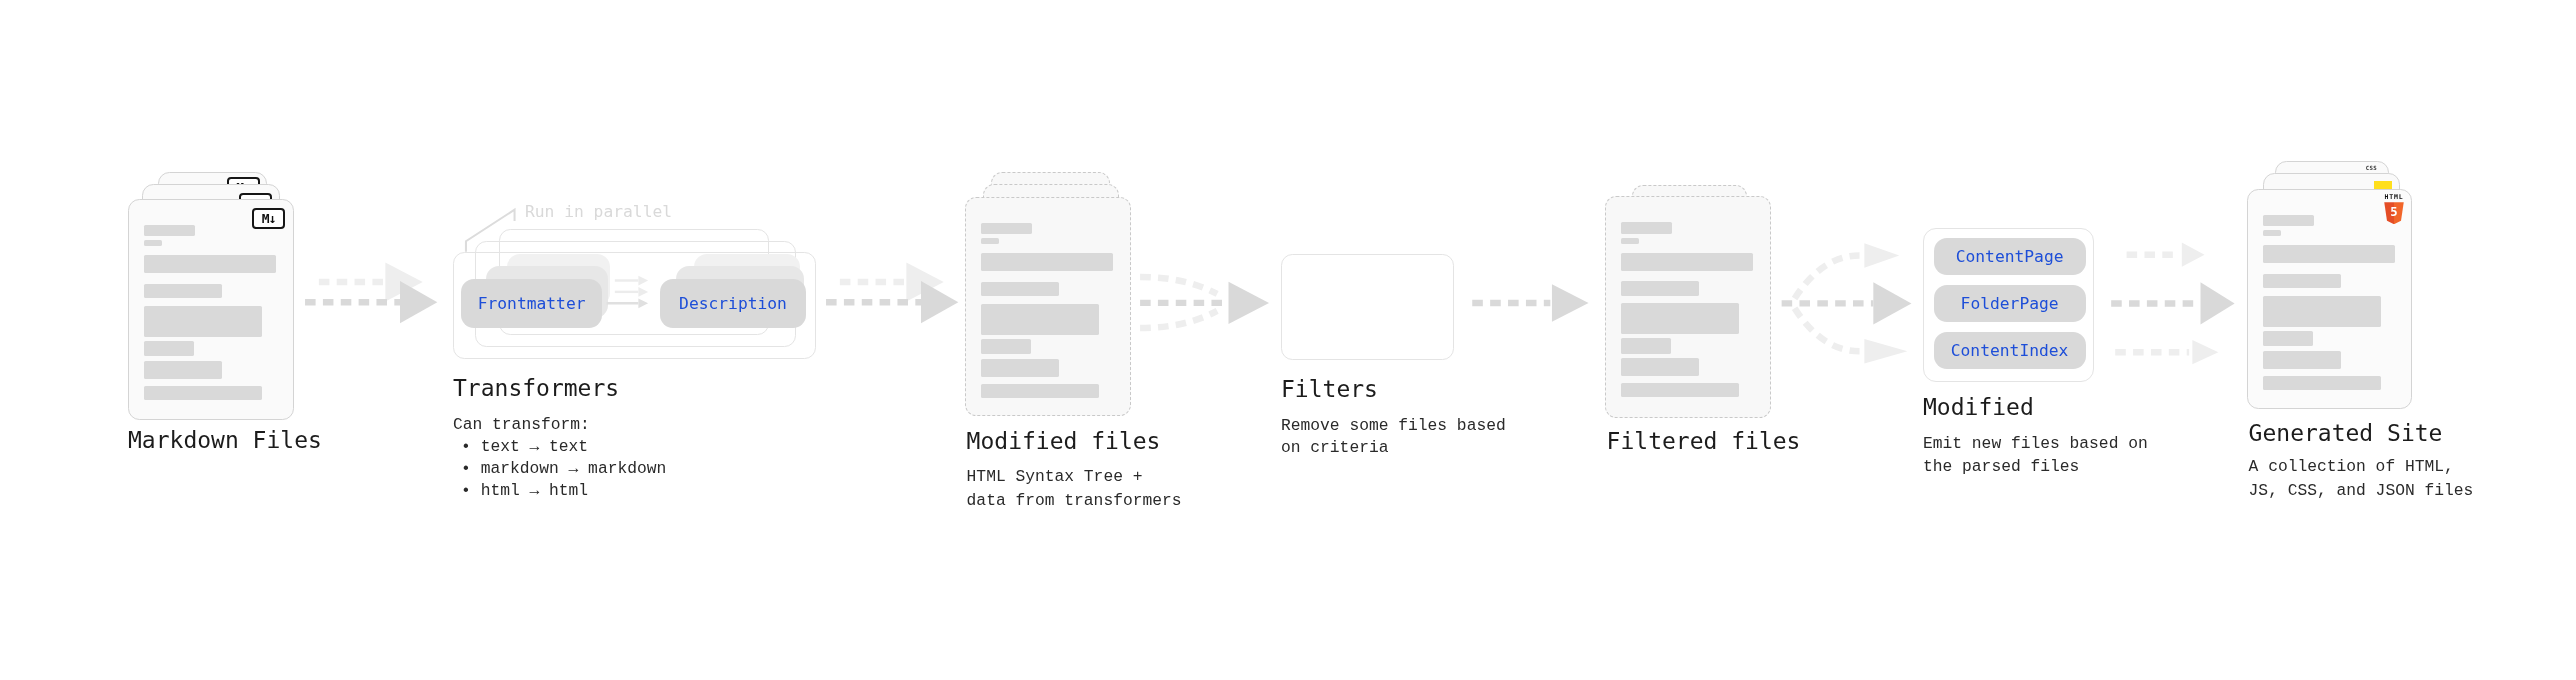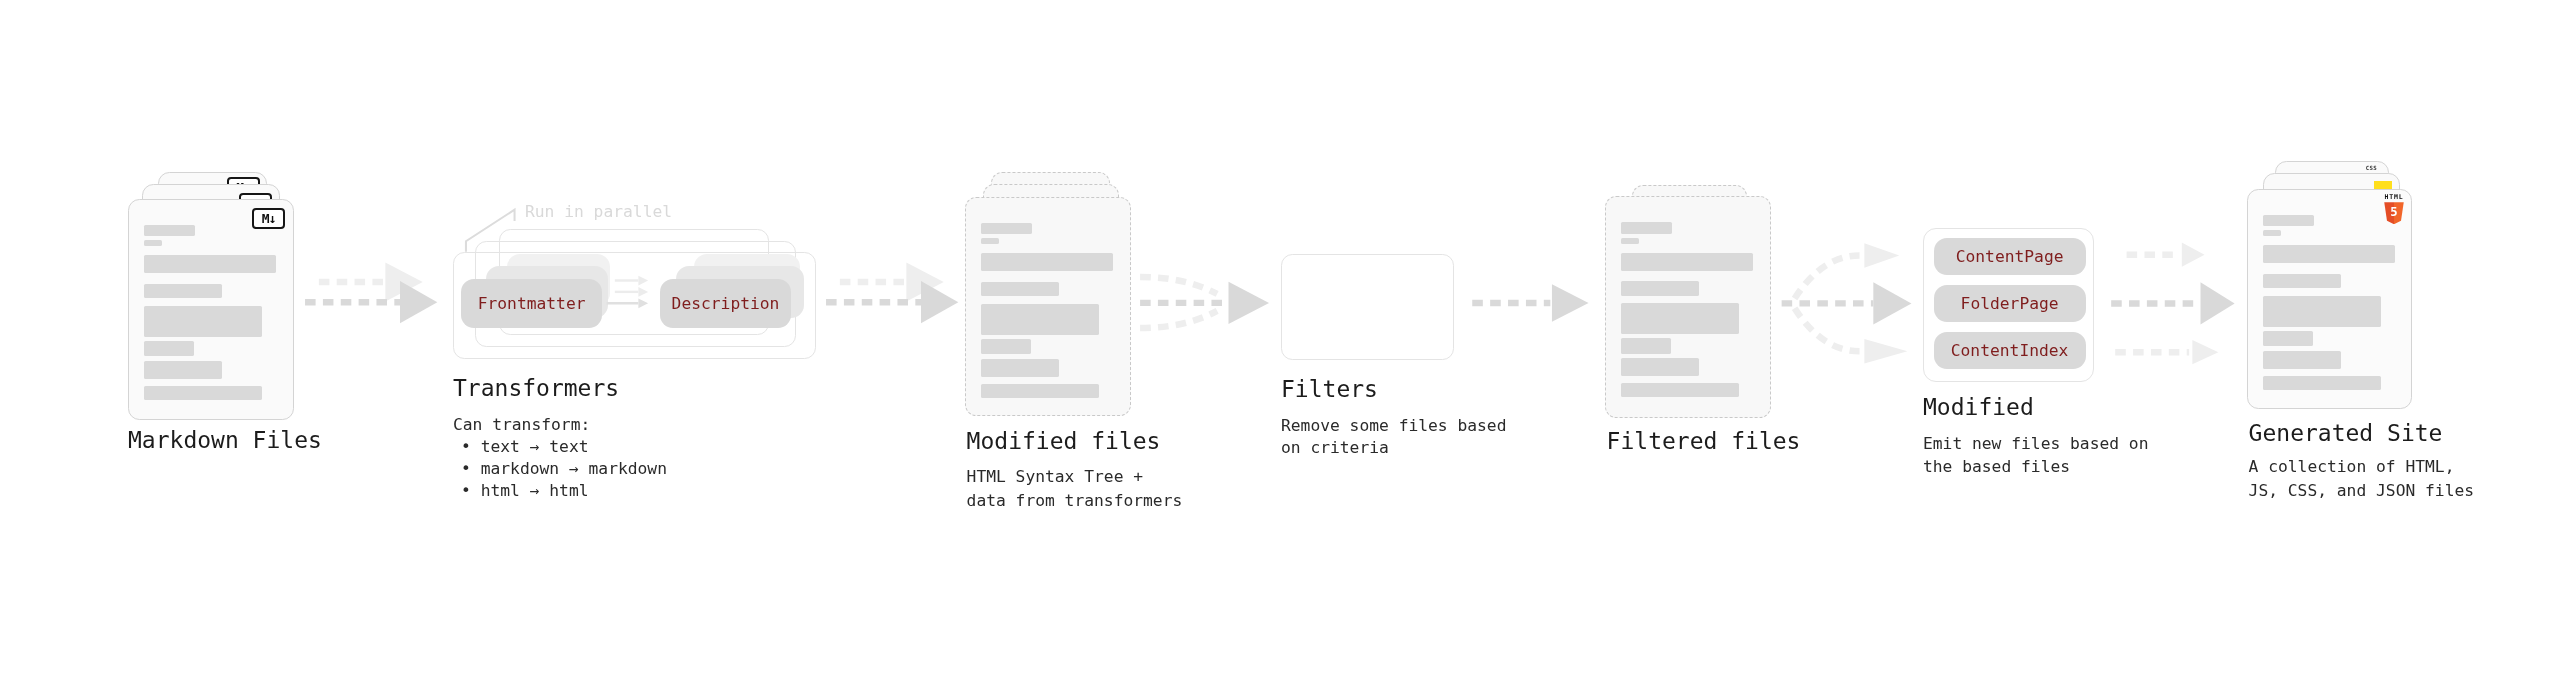--- a/index.html
+++ b/index.html
@@ -13,25 +13,25 @@
     font-family:"DejaVu Sans Mono","Liberation Mono",monospace;color:var(--text);}
   .stage{position:absolute;}
   .card{position:absolute;background:var(--card-bg);border:1.6px solid var(--card-border);border-radius:11.4px;box-sizing:border-box;}
   .card.dashed{border:1.6px dashed var(--dashed-border);background:#f8f8f8;}
   .bars{position:absolute;left:14.6px;top:25px;right:14.6px;}
   .bars .bar{background:var(--bar);border-radius:1.6px;}
   .md-icon{position:absolute;width:32.5px;height:21px;border:2.4px solid #161616;border-radius:4.1px;
     background:#fff;display:flex;align-items:center;justify-content:center;
     font-weight:bold;font-size:13px;letter-spacing:-0.8px;color:#111;box-sizing:border-box;}
   .stage-label{position:absolute;font-size:23px;line-height:24.4px;white-space:nowrap;color:var(--text);}
-  .stage-desc{position:absolute;font-size:16.3px;white-space:nowrap;color:#2a2a2a;}
+  .stage-desc{position:absolute;font-size:16.3px;white-space:nowrap;color:#2a2a2a;font-family:Liberation Mono, monospace;}
   .stage-desc div{height:22px;line-height:22px;}
   .tbox{position:absolute;border:1.6px solid var(--box-border);border-radius:11.4px;background:transparent;box-sizing:border-box;}
   .pill{position:absolute;background:var(--pill-bg);border-radius:13px;display:flex;align-items:center;justify-content:center;
-    font-size:16.3px;color:#7f1d1d;white-space:nowrap;}
+    font-size:16.3px;color:#1d4ed8;white-space:nowrap;}
   .ghost{position:absolute;border-radius:13px;}
   .annotation{position:absolute;font-size:16.3px;line-height:19.5px;color:var(--text-muted);white-space:nowrap;}
   svg{position:absolute;overflow:visible;}
   .dash-dark{stroke:var(--arrow);stroke-width:8;stroke-dasharray:13 9;fill:none;}
   .dash-light{stroke:var(--arrow-light);stroke-width:8;stroke-dasharray:13 9;fill:none;}
   .head-dark{fill:var(--arrow);}
   .head-light{fill:var(--arrow-light);}
   .mini-arrow{stroke-width:3;fill:none;}
   .html5-logo{position:absolute;width:21px;text-align:center;}
   .html5-word{font-size:6.5px;font-weight:bold;letter-spacing:0.8px;color:#111;line-height:7.3px;}
@@ -94,21 +94,21 @@
     <div class="tbox" style="left:46px;top:30px;width:270px;height:106px"></div>
     <div class="tbox" style="left:22px;top:42px;width:321px;height:106px"></div>
     <div class="tbox" style="left:0;top:53px;width:363px;height:107px"></div>
 
     <div class="ghost" style="left:54px;top:55px;width:103px;height:52px;background:var(--pill-ghost2)"></div>
     <div class="ghost" style="left:32.5px;top:67px;width:122px;height:52px;background:var(--pill-ghost1)"></div>
     <div class="pill" style="left:8.1px;top:80px;width:141px;height:49px">Frontmatter</div>
 
     <div class="ghost" style="left:241px;top:55px;width:106px;height:52px;background:var(--pill-ghost2)"></div>
     <div class="ghost" style="left:223px;top:67px;width:128px;height:52px;background:var(--pill-ghost1)"></div>
-    <div class="pill" style="left:207px;top:80px;width:131px;height:49px">Description</div>
+    <div class="pill" style="left:207px;top:80px;width:146px;height:49px">Description</div>
 
     <svg style="left:151px;top:75px" width="59" height="39" viewBox="0 0 72 48">
       <line class="mini-arrow" x1="13" y1="8" x2="42" y2="8" stroke="#ececec"></line>
         <polygon points="42,2 54,8 42,14" fill="#ececec"></polygon>
       <line class="mini-arrow" x1="13" y1="22" x2="42" y2="22" stroke="#ececec"></line>
         <polygon points="42,16 54,22 42,28" fill="#ececec"></polygon>
       <line class="mini-arrow" x1="3" y1="36" x2="42" y2="36" stroke="#e0e0e0"></line>
         <polygon points="42,30 54,36 42,42" fill="#e0e0e0"></polygon>
     </svg>
 
@@ -198,21 +198,21 @@
   </svg>
 
   <div class="stage" style="left:1923px;top:228px;width:244px;height:260px">
     <div class="tbox" style="left:0;top:0;width:171px;height:154px;border-radius:13px"></div>
     <div class="pill" style="left:10.6px;top:9.8px;width:152px;height:37px">ContentPage</div>
     <div class="pill" style="left:10.6px;top:57px;width:152px;height:37px">FolderPage</div>
     <div class="pill" style="left:10.6px;top:104px;width:152px;height:37px">ContentIndex</div>
     <div class="stage-label" style="left:0;top:167px">Modified</div>
     <div class="stage-desc" style="left:0;top:204px">
       <div style="height:23px;line-height:23px">Emit new files based on</div>
-      <div style="height:23px;line-height:23px">the based files</div>
+      <div style="height:23px;line-height:23px">the parsed files</div>
     </div>
   </div>
 
   <svg style="left:2106px;top:236px" width="163" height="134" viewBox="0 0 200 165">
     <line class="dash-light" x1="25" y1="23" x2="90" y2="23"></line>
     <polygon class="head-light" points="93,8 121,23 93,38"></polygon>
     <line class="dash-dark" x1="6" y1="83" x2="112" y2="83"></line>
     <polygon class="head-dark" points="116,57 158,83 116,109"></polygon>
     <line class="dash-light" x1="11" y1="143" x2="102" y2="143"></line>
     <polygon class="head-light" points="106,128 138,143 106,158"></polygon>

